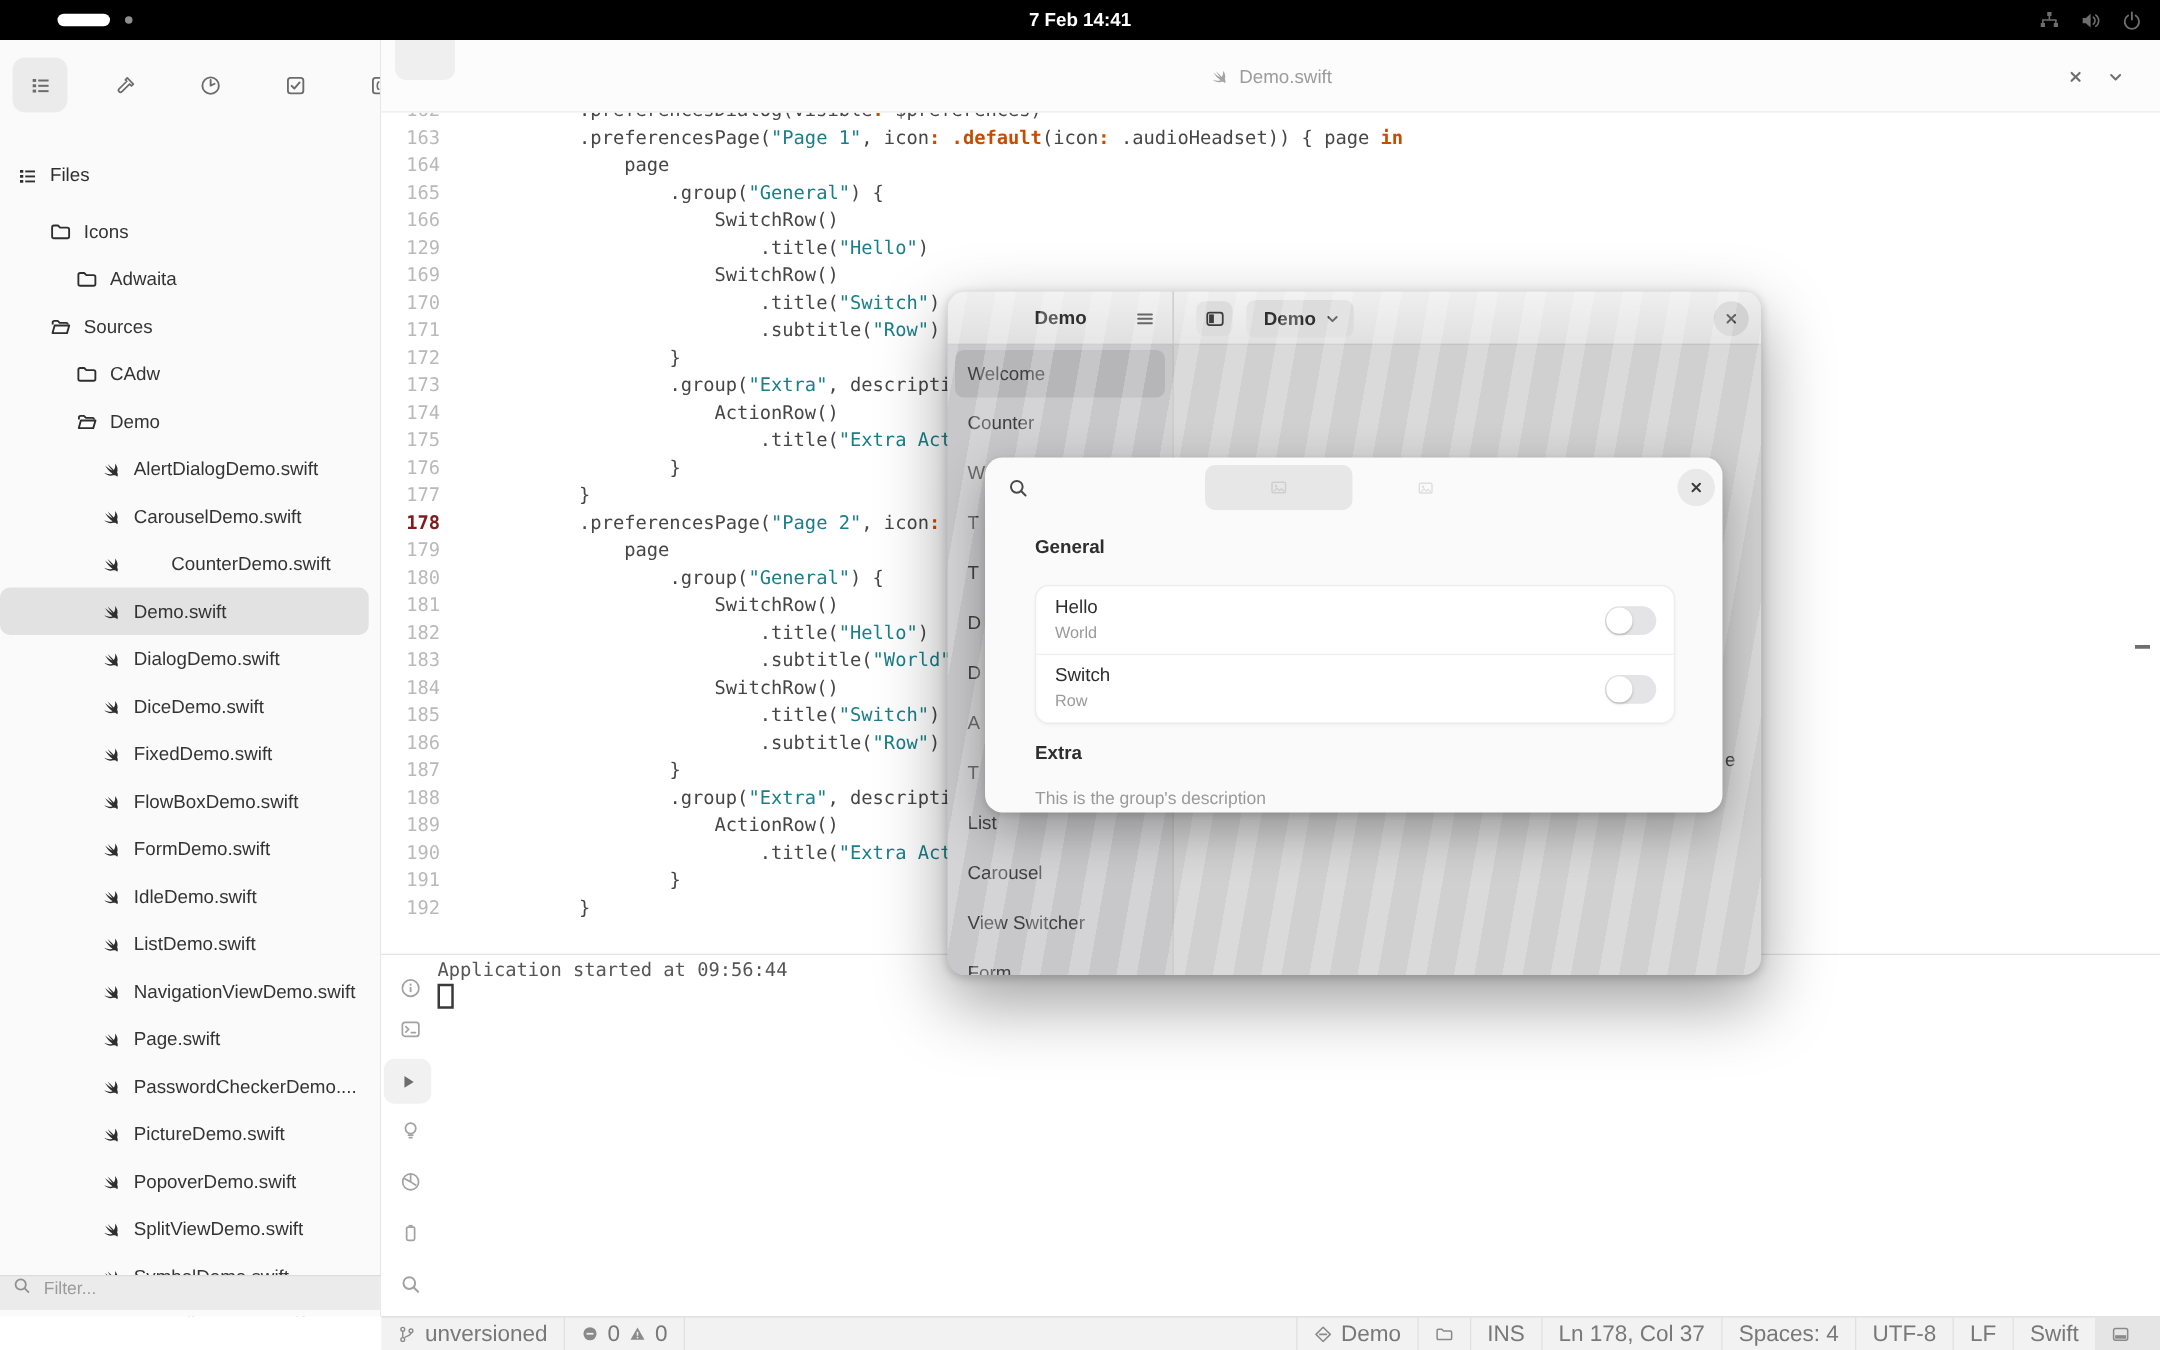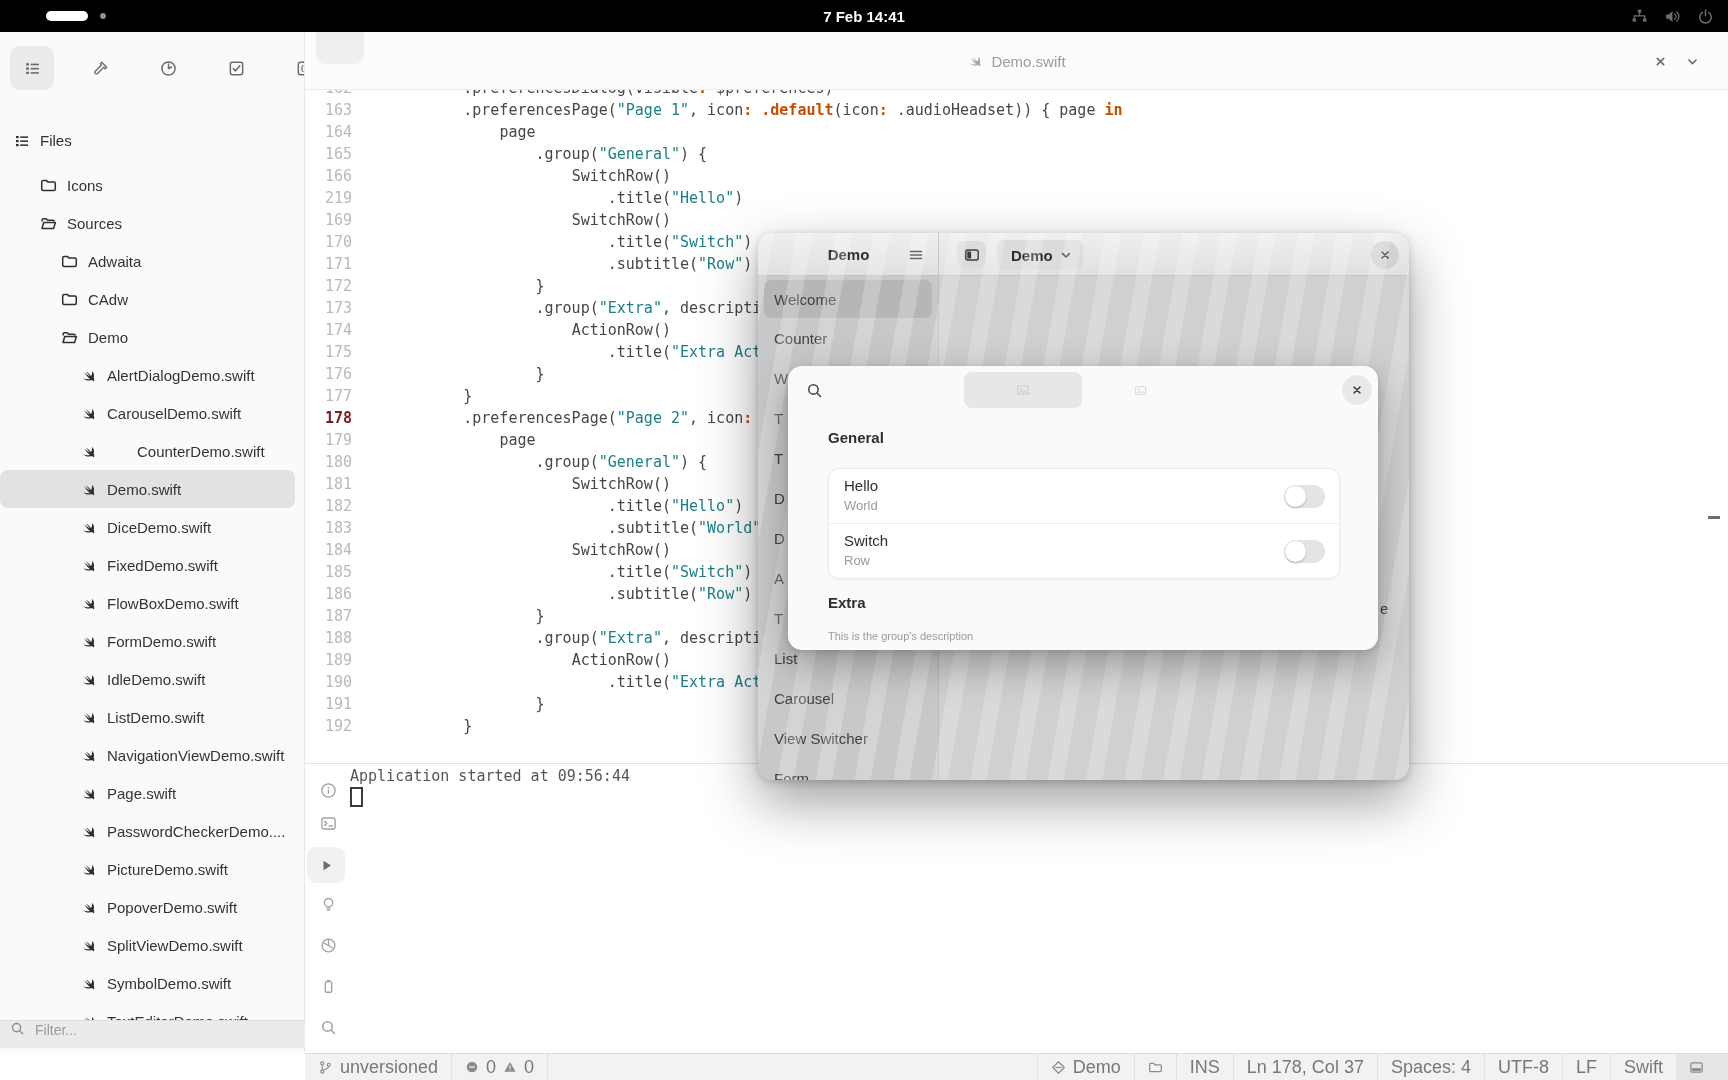--- a/index.html
+++ b/index.html
@@ -113,21 +113,21 @@
   .dlg-group-title{position:absolute;left:40px;font-weight:bold;font-size:15px;color:#2e2e2e;}
   #dlg-card{position:absolute;left:40px;top:102px;width:510px;border-radius:11px;background:#fff;
     border:1px solid rgba(0,0,0,.07);box-shadow:0 1px 3px rgba(0,0,0,.05);}
   .pref-row{height:54px;position:relative;}
   .pref-row + .pref-row{border-top:1px solid #efefef;}
   .pref-title{position:absolute;left:15px;top:8px;font-size:15px;color:#2e2e2e;}
   .pref-sub{position:absolute;left:15px;top:29px;font-size:13px;color:#9a9a9a;}
   .toggle{position:absolute;right:14px;top:16px;width:41px;height:23px;border-radius:12px;background:#e4e4e6;}
   .toggle .knob{position:absolute;left:1px;top:1px;width:21px;height:21px;border-radius:11px;background:#fff;
     box-shadow:0 1px 2px rgba(0,0,0,.25);}
-  #dlg-desc{position:absolute;left:40px;top:264px;font-size:11px;color:#9a9a9a;width:520px;}
+  #dlg-desc{position:absolute;left:40px;top:264px;font-size:14px;color:#9a9a9a;width:520px;}
 </style>
 </head>
 <body>
 
 <div id="canvas">
 
   <div id="topbar" class="abs">
     <div id="ws-pill" class="abs"></div>
     <div id="ws-dot" class="abs"></div>
     <div id="clock" class="abs">7 Feb 14:41</div>
@@ -210,43 +210,43 @@
     </div>
     <div id="file-tree" class="abs">
         <div class="tree-row" style="padding-left: 40px;">
           <span class="icon">
             <svg width="17" height="17" viewBox="0 0 16 16">
               <path d="M1.6 4.6c0-.8.6-1.4 1.4-1.4h3l1.6 1.6h5.4c.8 0 1.4.6 1.4 1.4v5.2c0 .8-.6 1.4-1.4 1.4H3c-.8 0-1.4-.6-1.4-1.4z" fill="none" stroke="currentColor" stroke-width="1.4" stroke-linejoin="round"></path>
             </svg>
           </span>
           <span>Icons</span>
         </div>
+        <div class="tree-row" style="padding-left: 61px;">
+          <span class="icon">
+            <svg width="17" height="17" viewBox="0 0 16 16">
+              <path d="M1.6 4.6c0-.8.6-1.4 1.4-1.4h3l1.6 1.6h5.4c.8 0 1.4.6 1.4 1.4v5.2c0 .8-.6 1.4-1.4 1.4H3c-.8 0-1.4-.6-1.4-1.4z" fill="none" stroke="currentColor" stroke-width="1.4" stroke-linejoin="round"></path>
+            </svg>
+          </span>
+          <span>Adwaita</span>
+        </div>
         <div class="tree-row" style="padding-left: 40px;">
           <span class="icon">
             <svg width="17" height="17" viewBox="0 0 16 16">
               <path d="M2 6.2V4.8c0-.7.6-1.3 1.3-1.3h2.5L7.3 5h4.9c.7 0 1.2.5 1.2 1.2" fill="none" stroke="currentColor" stroke-width="1.4" stroke-linejoin="round"></path>
               <path d="M1.9 12.7 3.5 7h11l-1.7 5.7z" fill="none" stroke="currentColor" stroke-width="1.4" stroke-linejoin="round"></path>
             </svg>
           </span>
           <span>Sources</span>
         </div>
         <div class="tree-row" style="padding-left: 61px;">
           <span class="icon">
             <svg width="17" height="17" viewBox="0 0 16 16">
               <path d="M1.6 4.6c0-.8.6-1.4 1.4-1.4h3l1.6 1.6h5.4c.8 0 1.4.6 1.4 1.4v5.2c0 .8-.6 1.4-1.4 1.4H3c-.8 0-1.4-.6-1.4-1.4z" fill="none" stroke="currentColor" stroke-width="1.4" stroke-linejoin="round"></path>
             </svg>
           </span>
-          <span>Adwaita</span>
-        </div>
-        <div class="tree-row" style="padding-left: 61px;">
-          <span class="icon">
-            <svg width="17" height="17" viewBox="0 0 16 16">
-              <path d="M1.6 4.6c0-.8.6-1.4 1.4-1.4h3l1.6 1.6h5.4c.8 0 1.4.6 1.4 1.4v5.2c0 .8-.6 1.4-1.4 1.4H3c-.8 0-1.4-.6-1.4-1.4z" fill="none" stroke="currentColor" stroke-width="1.4" stroke-linejoin="round"></path>
-            </svg>
-          </span>
           <span>CAdw</span>
         </div>
         <div class="tree-row" style="padding-left: 61px;">
           <span class="icon">
             <svg width="17" height="17" viewBox="0 0 16 16">
               <path d="M2 6.2V4.8c0-.7.6-1.3 1.3-1.3h2.5L7.3 5h4.9c.7 0 1.2.5 1.2 1.2" fill="none" stroke="currentColor" stroke-width="1.4" stroke-linejoin="round"></path>
               <path d="M1.9 12.7 3.5 7h11l-1.7 5.7z" fill="none" stroke="currentColor" stroke-width="1.4" stroke-linejoin="round"></path>
             </svg>
           </span>
           <span>Demo</span>
@@ -275,20 +275,28 @@
           </span>
           <span>CounterDemo.swift</span>
         </div>
         <div class="tree-row selected" style="padding-left: 80px;">
           <span class="icon">
             <svg width="17" height="17" viewBox="0 0 16 16">
               <path fill="currentColor" d="M12.9 10.2c.9-2.3.1-4.9-1.6-6.7.4 1.7.1 3.5-.9 5C9 7 7.4 5.3 5.7 4c1 1.8 2.3 3.5 3.8 5C7.7 8.1 5.6 6.7 3.8 5c1.4 2.4 3.3 4.6 5.6 6.2-1.8.7-4 .5-6.2-.6 1.7 1.8 4.3 2.6 6.6 1.9 1.4-.4 2.6.1 3.2 1.1.6-.9.5-2.3-.1-3.4z"></path>
             </svg>
           </span>
           <span>Demo.swift</span>
+        </div>
+        <div class="tree-row" style="padding-left: 80px;">
+          <span class="icon">
+            <svg width="17" height="17" viewBox="0 0 16 16">
+              <path fill="currentColor" d="M12.9 10.2c.9-2.3.1-4.9-1.6-6.7.4 1.7.1 3.5-.9 5C9 7 7.4 5.3 5.7 4c1 1.8 2.3 3.5 3.8 5C7.7 8.1 5.6 6.7 3.8 5c1.4 2.4 3.3 4.6 5.6 6.2-1.8.7-4 .5-6.2-.6 1.7 1.8 4.3 2.6 6.6 1.9 1.4-.4 2.6.1 3.2 1.1.6-.9.5-2.3-.1-3.4z"></path>
+            </svg>
+          </span>
+          <span>DialogDemo.swift</span>
         </div>
         <div class="tree-row" style="padding-left: 80px;">
           <span class="icon">
             <svg width="17" height="17" viewBox="0 0 16 16">
               <path fill="currentColor" d="M12.9 10.2c.9-2.3.1-4.9-1.6-6.7.4 1.7.1 3.5-.9 5C9 7 7.4 5.3 5.7 4c1 1.8 2.3 3.5 3.8 5C7.7 8.1 5.6 6.7 3.8 5c1.4 2.4 3.3 4.6 5.6 6.2-1.8.7-4 .5-6.2-.6 1.7 1.8 4.3 2.6 6.6 1.9 1.4-.4 2.6.1 3.2 1.1.6-.9.5-2.3-.1-3.4z"></path>
             </svg>
           </span>
           <span>DiceDemo.swift</span>
         </div>
         <div class="tree-row" style="padding-left: 80px;">
@@ -407,21 +415,21 @@
     <input id="filter-input" placeholder="Filter..." style="">
   </div>
 
   <div id="code-region" class="abs">
     <div id="code-lines">
         <div class="code-row"><span class="ln">162</span><span class="code-text">        <span>.preferencesDialog(visible</span><span class="tk-k">:</span><span> $preferences)</span></span></div>
         <div class="code-row"><span class="ln">163</span><span class="code-text">        <span>.preferencesPage(</span><span class="tk-s">"Page 1"</span><span>, icon</span><span class="tk-k">:</span><span> </span><span class="tk-k">.default</span><span>(icon</span><span class="tk-k">:</span><span> .audioHeadset)) { page </span><span class="tk-k">in</span></span></div>
         <div class="code-row"><span class="ln">164</span><span class="code-text">            <span>page</span></span></div>
         <div class="code-row"><span class="ln">165</span><span class="code-text">                <span>.group(</span><span class="tk-s">"General"</span><span>) {</span></span></div>
         <div class="code-row"><span class="ln">166</span><span class="code-text">                    <span>SwitchRow()</span></span></div>
-        <div class="code-row"><span class="ln">219</span><span class="code-text">                        <span>.title(</span><span class="tk-s">"Hello"</span><span>)</span></span></div>
+        <div class="code-row"><span class="ln">129</span><span class="code-text">                        <span>.title(</span><span class="tk-s">"Hello"</span><span>)</span></span></div>
         <div class="code-row"><span class="ln">169</span><span class="code-text">                    <span>SwitchRow()</span></span></div>
         <div class="code-row"><span class="ln">170</span><span class="code-text">                        <span>.title(</span><span class="tk-s">"Switch"</span><span>)</span></span></div>
         <div class="code-row"><span class="ln">171</span><span class="code-text">                        <span>.subtitle(</span><span class="tk-s">"Row"</span><span>)</span></span></div>
         <div class="code-row"><span class="ln">172</span><span class="code-text">                <span>}</span></span></div>
         <div class="code-row"><span class="ln">173</span><span class="code-text">                <span>.group(</span><span class="tk-s">"Extra"</span><span>, descriptio</span></span></div>
         <div class="code-row"><span class="ln">174</span><span class="code-text">                    <span>ActionRow()</span></span></div>
         <div class="code-row"><span class="ln">175</span><span class="code-text">                        <span>.title(</span><span class="tk-s">"Extra Act</span></span></div>
         <div class="code-row"><span class="ln">176</span><span class="code-text">                <span>}</span></span></div>
         <div class="code-row"><span class="ln">177</span><span class="code-text">        <span>}</span></span></div>
         <div class="code-row"><span class="ln cur">178</span><span class="code-text">        <span>.preferencesPage(</span><span class="tk-s">"Page 2"</span><span>, icon</span><span class="tk-k">:</span></span></div>

